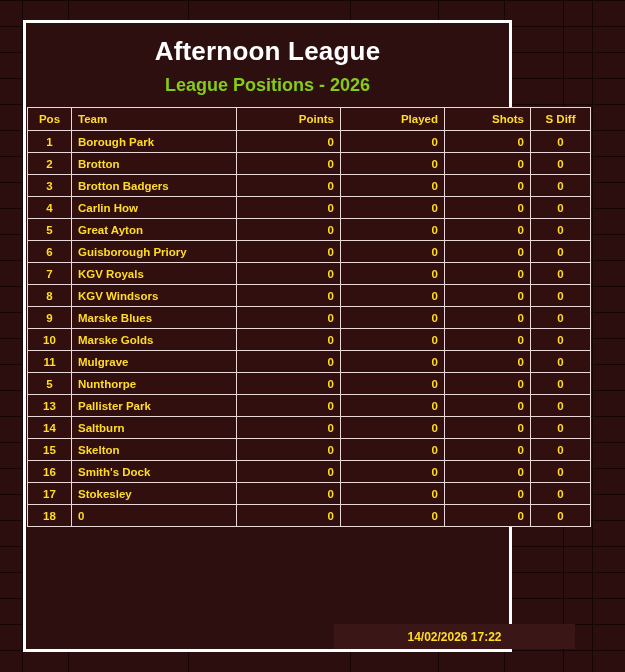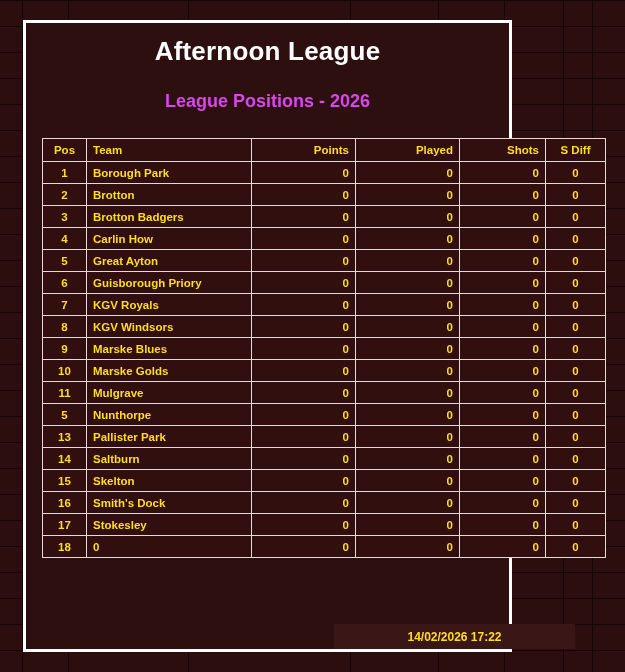--- a/index.html
+++ b/index.html
@@ -57,33 +57,33 @@
     text-align: center;
   }
   #main-title {
     color: #ffffff;
     font-size: 26px;
     font-weight: bold;
     letter-spacing: 0.2px;
     line-height: 34px;
   }
   #sub-title {
-    color: #d946ef;
+    color: #84cc16;
     font-size: 18px;
     font-weight: bold;
     line-height: 30px;
-    margin-top: 18px;
+    margin-top: 2px;
   }
 
   
   #league-table {
     border-collapse: collapse;
     width: 559px;
     table-layout: fixed;
-    margin: 16px;
+    margin: 1px;
   }
   #league-table th,
   #league-table td {
     border: 1px solid #e8d8d8;
     background: #320f0f;
     color: #ffdd22;
     font-size: 11.5px;
     font-weight: bold;
     height: 22px;
     padding: 0 6px;

